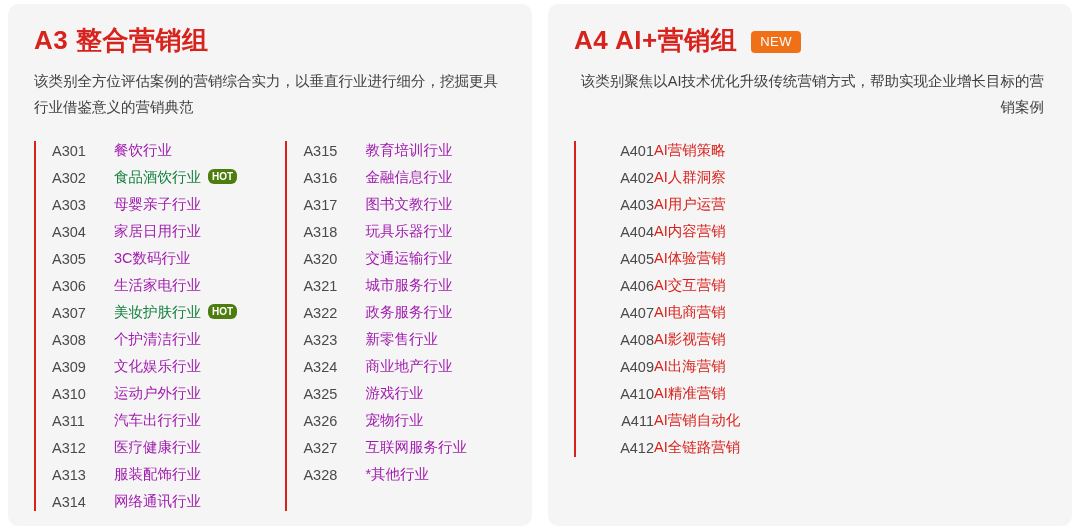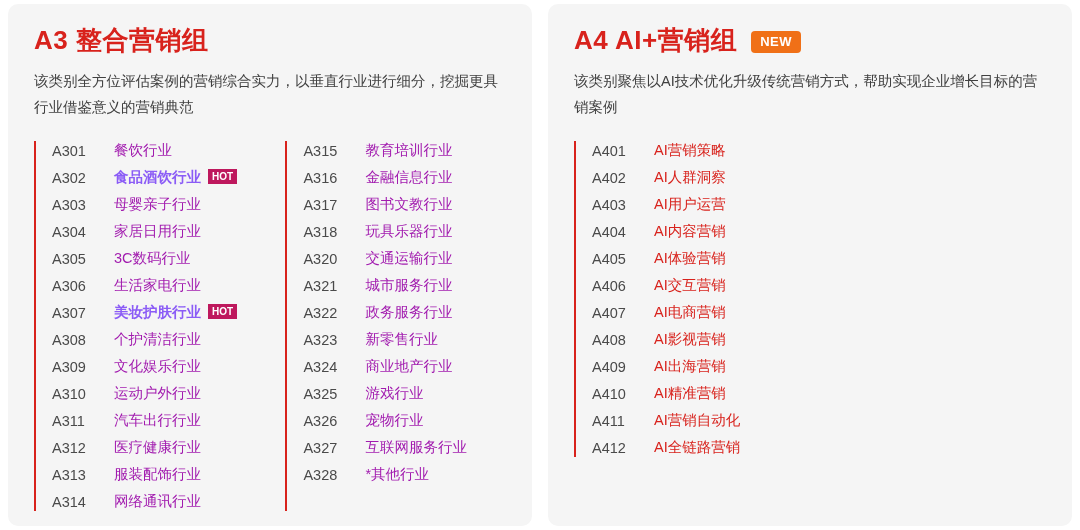--- a/index.html
+++ b/index.html
@@ -22,39 +22,39 @@
     padding: 4px 8px 4px 8px;
   }
   .card {
     background: #f5f5f5;
     border-radius: 10px;
     box-sizing: border-box;
     padding: 22px 26px 10px 26px;
     position: relative;
   }
   .card-left { width: 524px; }
-  .card-right { width: 524px; }
+  .card-right { width: 524px; text-align: right; }
 
   .card-title-row {
     display: flex;
     align-items: center;
     gap: 14px;
   }
   .card-title {
     font-size: 26px;
     font-weight: bold;
     color: #d8221c;
     letter-spacing: 0.5px;
     line-height: 1.1;
   }
   .badge-new {
     background: #f07017;
     color: #ffffff;
     font-size: 13px;
-    font-weight: bold;
+    font-weight: normal;
     padding: 3px 9px 4px 9px;
     border-radius: 4px;
     letter-spacing: 0.5px;
     position: relative;
     top: 2px;
   }
   .card-desc {
     margin-top: 13px;
     font-size: 14.5px;
     color: #404040;
@@ -93,36 +93,35 @@
   .item .code {
     color: #4a4a4a;
     width: 62px;
     flex: 0 0 62px;
     font-size: 14.5px;
   }
   .item .label {
     color: #a21caf;
   }
   .item.hot .label {
-    color: #8b5cf6;
-    font-weight: bold;
+    color: #15803d;
   }
   .item.red .label {
     color: #d8221c;
   }
   .hot-tag {
     display: inline-block;
     margin-left: 7px;
-    background: #be185d;
+    background: #4d7c0f;
     color: #ffffff;
     font-size: 10px;
     font-weight: bold;
     line-height: 1;
     padding: 2.5px 4px 2.5px 4px;
-    border-radius: 0;
+    border-radius: 6px;
     vertical-align: middle;
     position: relative;
     top: -1px;
   }
 </style>
 </head>
 <body>
 
 <div class="page">
 

